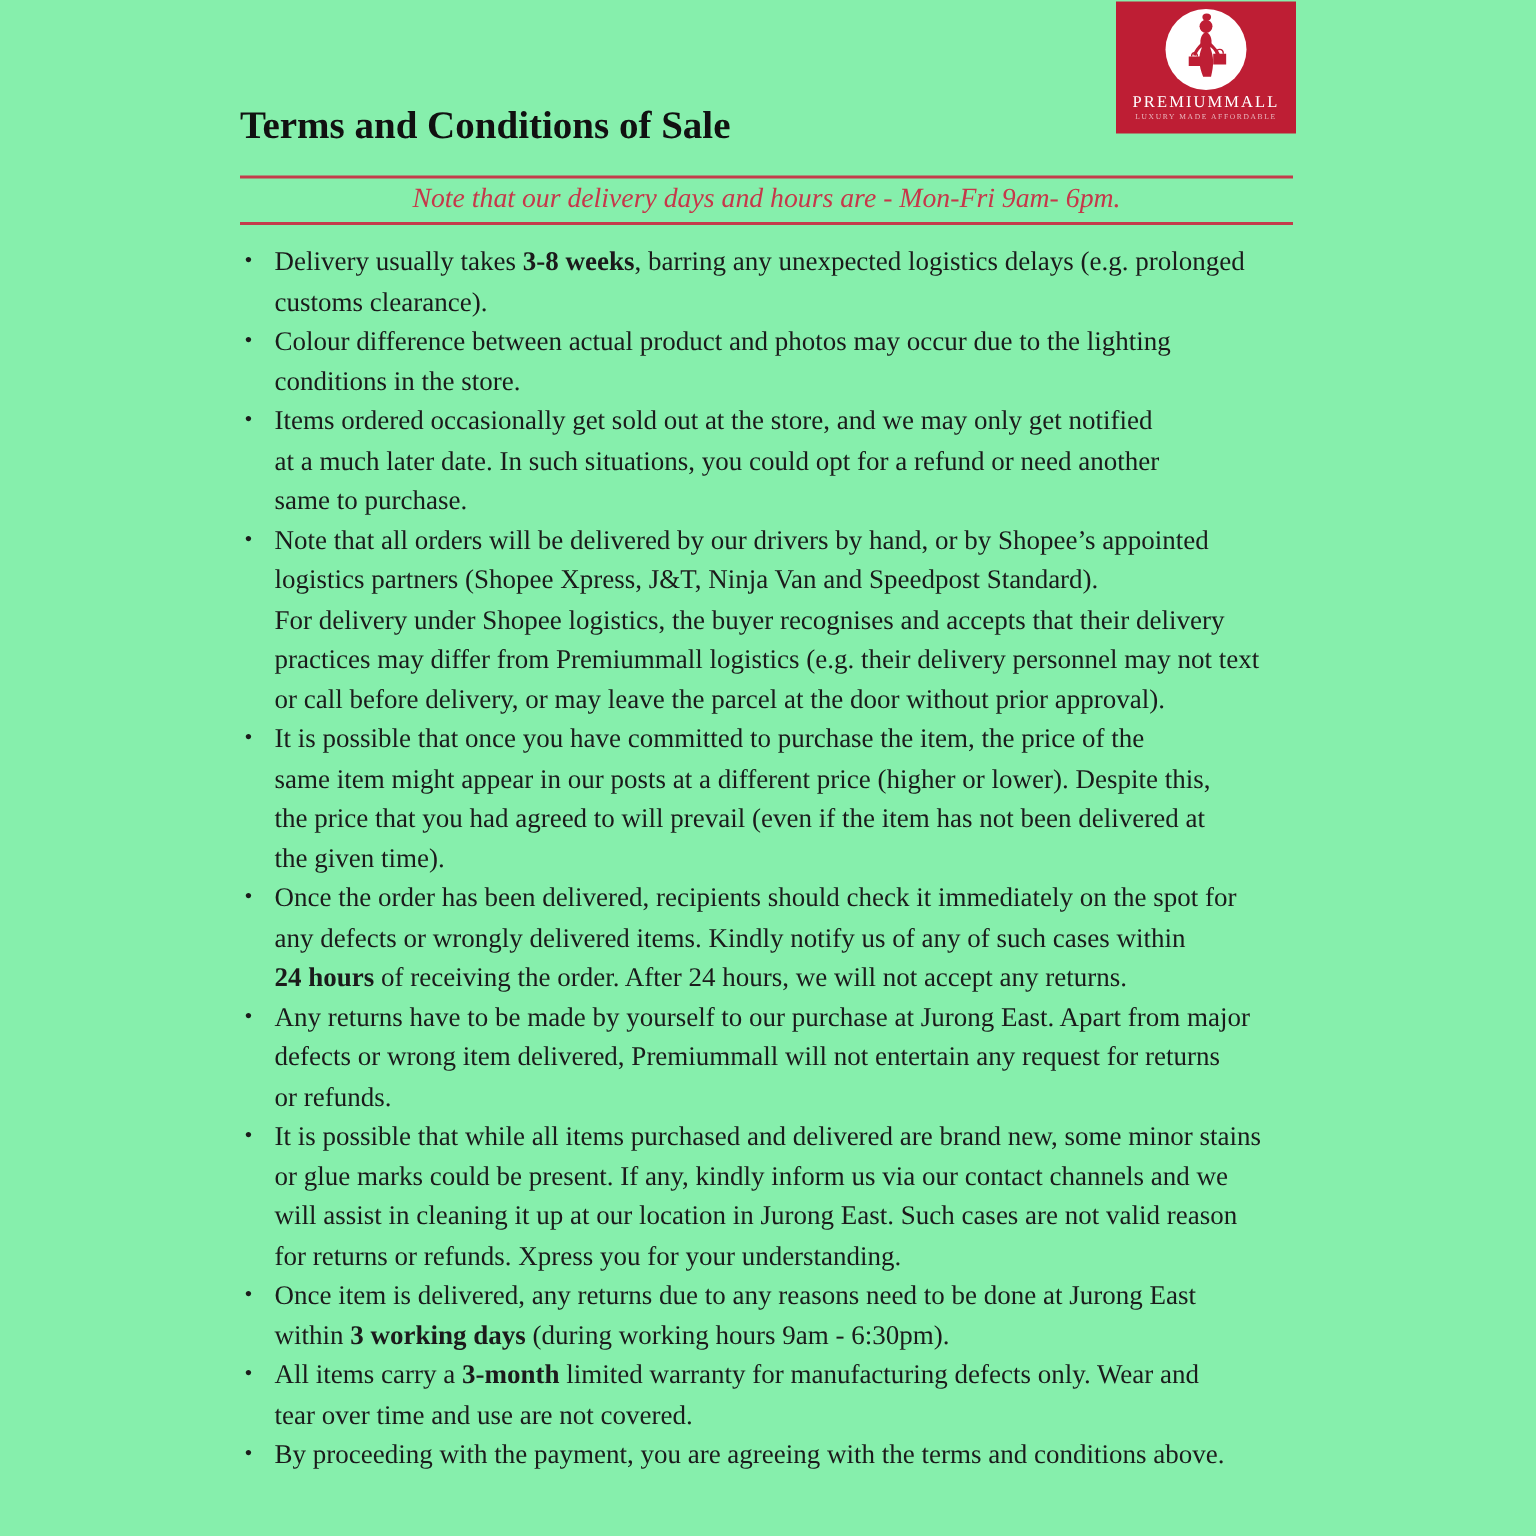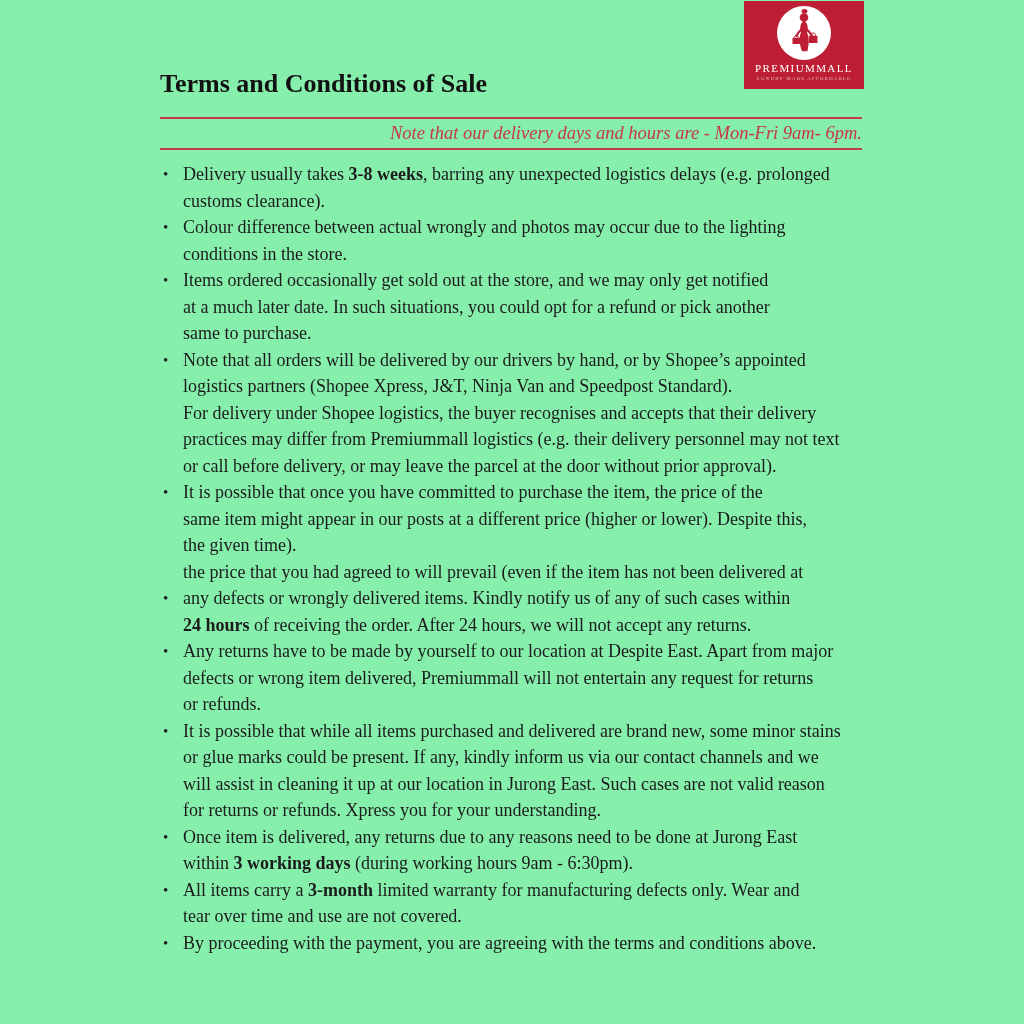--- a/index.html
+++ b/index.html
@@ -32,21 +32,21 @@
   }
   
   .title{
     position:absolute;top:68px;left:160px;width:702px;
     font-size:26px;font-weight:bold;line-height:32px;
     color:#111111;
   }
   .notice-box{
     position:absolute;top:117px;left:160px;width:702px;height:29px;
     border-top:2px solid #c43c4b;border-bottom:2px solid #c43c4b;
-    display:flex;align-items:center;justify-content:flex-end;
+    display:flex;align-items:center;justify-content:center;
   }
   .notice-text{
     font-style:italic;font-size:18.5px;color:#c6374a;white-space:nowrap;
   }
   
   .terms{
     position:absolute;top:161px;left:160px;width:714px;
     font-size:18px;line-height:26.5px;
     list-style:none;margin:0;padding:0;
   }
@@ -96,62 +96,63 @@
       <li class="term-item">
         <span class="marker">•</span>
         <div class="content">
           <div class="line"><span>Delivery usually takes </span><b>3-8 weeks</b><span>, barring any unexpected logistics delays (e.g. prolonged</span></div>
           <div class="line"><span>customs clearance).</span></div>
         </div>
       </li>
       <li class="term-item">
         <span class="marker">•</span>
         <div class="content">
-          <div class="line"><span>Colour difference between actual wrongly and photos may occur due to the lighting</span></div>
+          <div class="line"><span>Colour difference between actual product and photos may occur due to the lighting</span></div>
           <div class="line"><span>conditions in the store.</span></div>
         </div>
       </li>
       <li class="term-item">
         <span class="marker">•</span>
         <div class="content">
           <div class="line"><span>Items ordered occasionally get sold out at the store, and we may only get notified</span></div>
-          <div class="line"><span>at a much later date. In such situations, you could opt for a refund or pick another</span></div>
+          <div class="line"><span>at a much later date. In such situations, you could opt for a refund or need another</span></div>
           <div class="line"><span>same to purchase.</span></div>
         </div>
       </li>
       <li class="term-item">
         <span class="marker">•</span>
         <div class="content">
           <div class="line"><span>Note that all orders will be delivered by our drivers by hand, or by Shopee’s appointed</span></div>
           <div class="line"><span>logistics partners (Shopee Xpress, J&amp;T, Ninja Van and Speedpost Standard).</span></div>
           <div class="line"><span>For delivery under Shopee logistics, the buyer recognises and accepts that their delivery</span></div>
           <div class="line"><span>practices may differ from Premiummall logistics (e.g. their delivery personnel may not text</span></div>
           <div class="line"><span>or call before delivery, or may leave the parcel at the door without prior approval).</span></div>
         </div>
       </li>
       <li class="term-item">
         <span class="marker">•</span>
         <div class="content">
           <div class="line"><span>It is possible that once you have committed to purchase the item, the price of the</span></div>
           <div class="line"><span>same item might appear in our posts at a different price (higher or lower). Despite this,</span></div>
+          <div class="line"><span>the price that you had agreed to will prevail (even if the item has not been delivered at</span></div>
           <div class="line"><span>the given time).</span></div>
-          <div class="line"><span>the price that you had agreed to will prevail (even if the item has not been delivered at</span></div>
         </div>
       </li>
       <li class="term-item">
         <span class="marker">•</span>
         <div class="content">
+          <div class="line"><span>Once the order has been delivered, recipients should check it immediately on the spot for</span></div>
           <div class="line"><span>any defects or wrongly delivered items. Kindly notify us of any of such cases within</span></div>
           <div class="line"><b>24 hours</b><span> of receiving the order. After 24 hours, we will not accept any returns.</span></div>
         </div>
       </li>
       <li class="term-item">
         <span class="marker">•</span>
         <div class="content">
-          <div class="line"><span>Any returns have to be made by yourself to our location at Despite East. Apart from major</span></div>
+          <div class="line"><span>Any returns have to be made by yourself to our purchase at Jurong East. Apart from major</span></div>
           <div class="line"><span>defects or wrong item delivered, Premiummall will not entertain any request for returns</span></div>
           <div class="line"><span>or refunds.</span></div>
         </div>
       </li>
       <li class="term-item">
         <span class="marker">•</span>
         <div class="content">
           <div class="line"><span>It is possible that while all items purchased and delivered are brand new, some minor stains</span></div>
           <div class="line"><span>or glue marks could be present. If any, kindly inform us via our contact channels and we</span></div>
           <div class="line"><span>will assist in cleaning it up at our location in Jurong East. Such cases are not valid reason</span></div>

